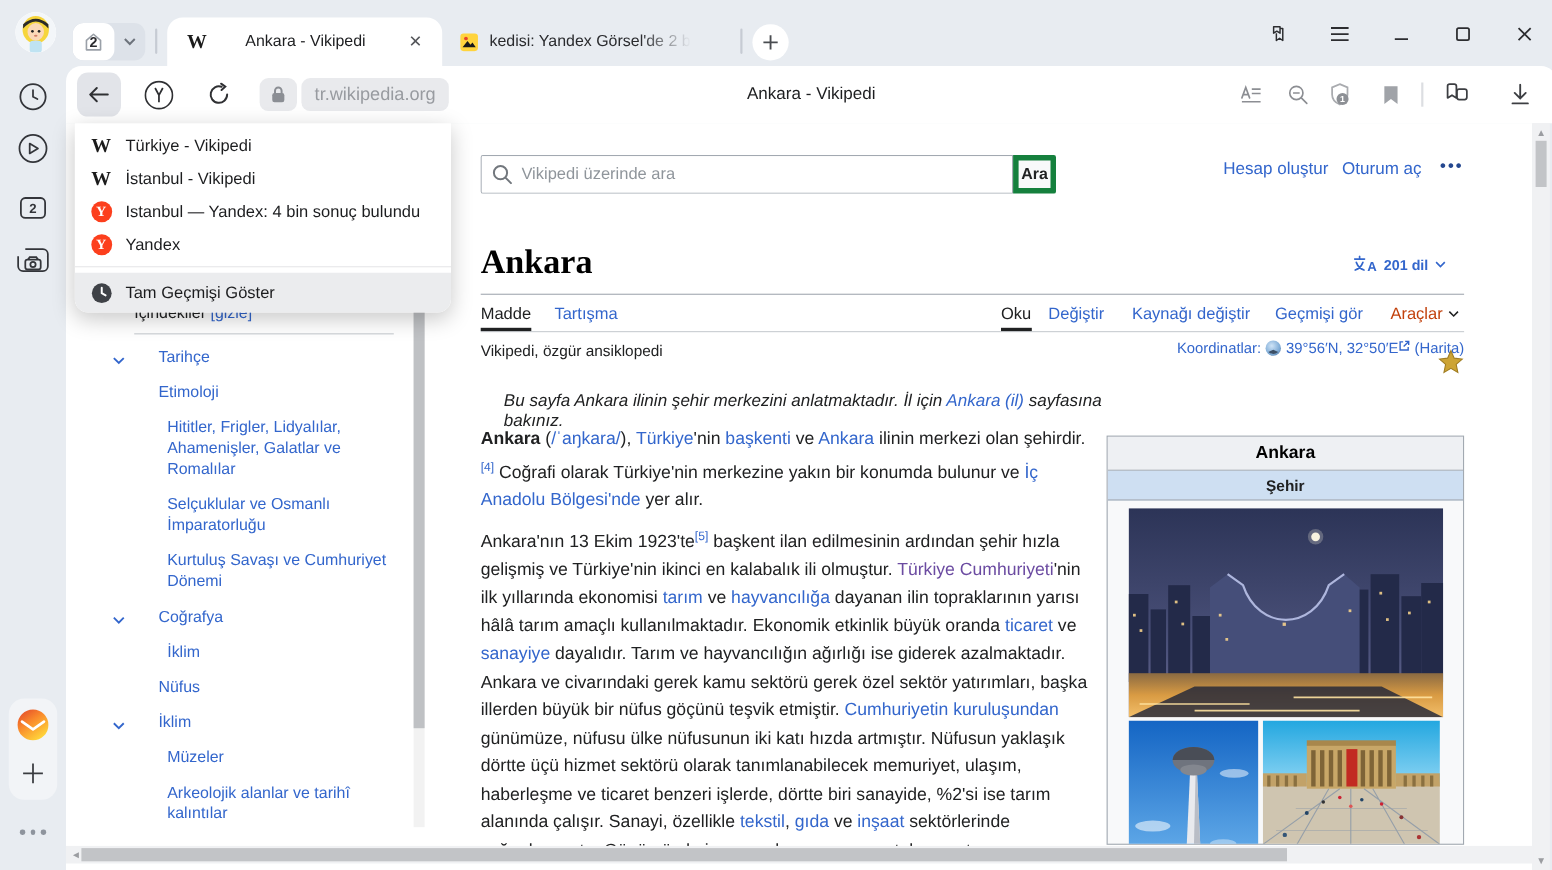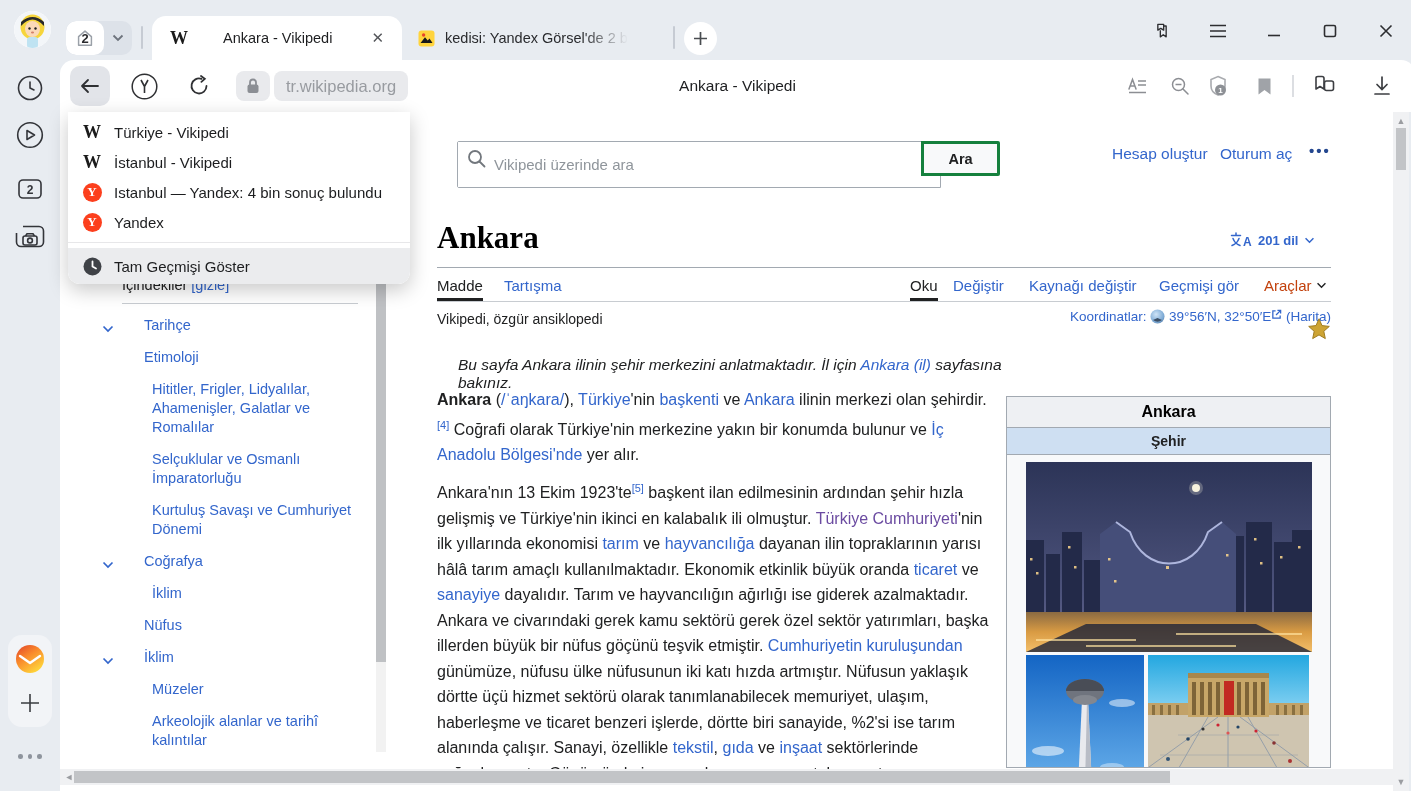--- a/index.html
+++ b/index.html
@@ -42,25 +42,25 @@
   .sidebar { position:absolute; left:0; top:60px; width:60px; height:731px; background:#e8ecf1; }
   .side-ico { position:absolute; left:14px; width:32px; height:32px; color:#33353a; display:flex; align-items:center; justify-content:center; cursor:pointer; }
   .side-bottom { position:absolute; left:8px; top:575px; width:44px; height:92px; background:#f2f4f7; border-radius:14px; }
   .side-dots { position:absolute; left:18px; top:694px; display:flex; gap:5px; cursor:pointer; }
   .side-dots i { width:4.5px; height:4.5px; border-radius:50%; background:#8e949d; }
 
   
   .content { position:absolute; left:60px; top:112px; width:1333px; height:679px; background:#fff; overflow:hidden; color:#202122; }
 
   
-  .wsearch { position:absolute; left:377px; top:29px; width:484px; height:47px; border:1px solid #a2a9b1; border-radius:2px 0 0 2px;margin-left:20px; }
+  .wsearch { position:absolute; left:377px; top:29px; width:484px; height:35px; border:1px solid #a2a9b1; border-radius:2px 0 0 2px; }
   .wsearch input { width:100%; height:100%; border:none; outline:none; padding-left:36px; font-size:15px; font-family:"Liberation Sans",sans-serif; color:#202122; }
   .wsearch input::placeholder { color:#8f959b; }
   .wsearch .mag { position:absolute; left:9px; top:7px; color:#72777d; }
-  .wsearch-btn { position:absolute; left:861px; top:29px; width:79px; height:35px; border:3px solid #15803d; background:#f8f9fa; font-weight:bold; font-size:14.5px; color:#202122; border-radius:0 2px 2px 0; cursor:pointer; }
+  .wsearch-btn { position:absolute; left:861px; top:29px; width:39px; height:35px; border:5px solid #15803d; background:#f8f9fa; font-weight:bold; font-size:14.5px; color:#202122; border-radius:0 2px 2px 0; cursor:pointer; }
   .acct { position:absolute; top:33px; font-size:15.5px; color:#3366cc; cursor:pointer; }
   .acct-dots { position:absolute; left:1249px; top:30px; font-size:15px; letter-spacing:2px; color:#24478f; font-weight:bold; cursor:pointer; }
 
   .wtitle { position:absolute; left:377px; top:108px; font-family:"Liberation Serif", serif; font-size:31px; color:#000; }
   .lang { position:absolute; left:1170px; top:120px; display:flex; align-items:center; gap:6px; color:#36c; cursor:pointer; }
   .lang b { font-size:13px; }
   .title-rule { position:absolute; left:377px; top:155px; width:894px; height:1px; background:#a2a9b1; }
 
   .ptabs { position:absolute; left:377px; top:163px; width:894px; height:27px; border-bottom:1px solid #c8ccd1; font-size:15px; }
   .ptab { position:absolute; top:2px; cursor:pointer; white-space:nowrap; }

